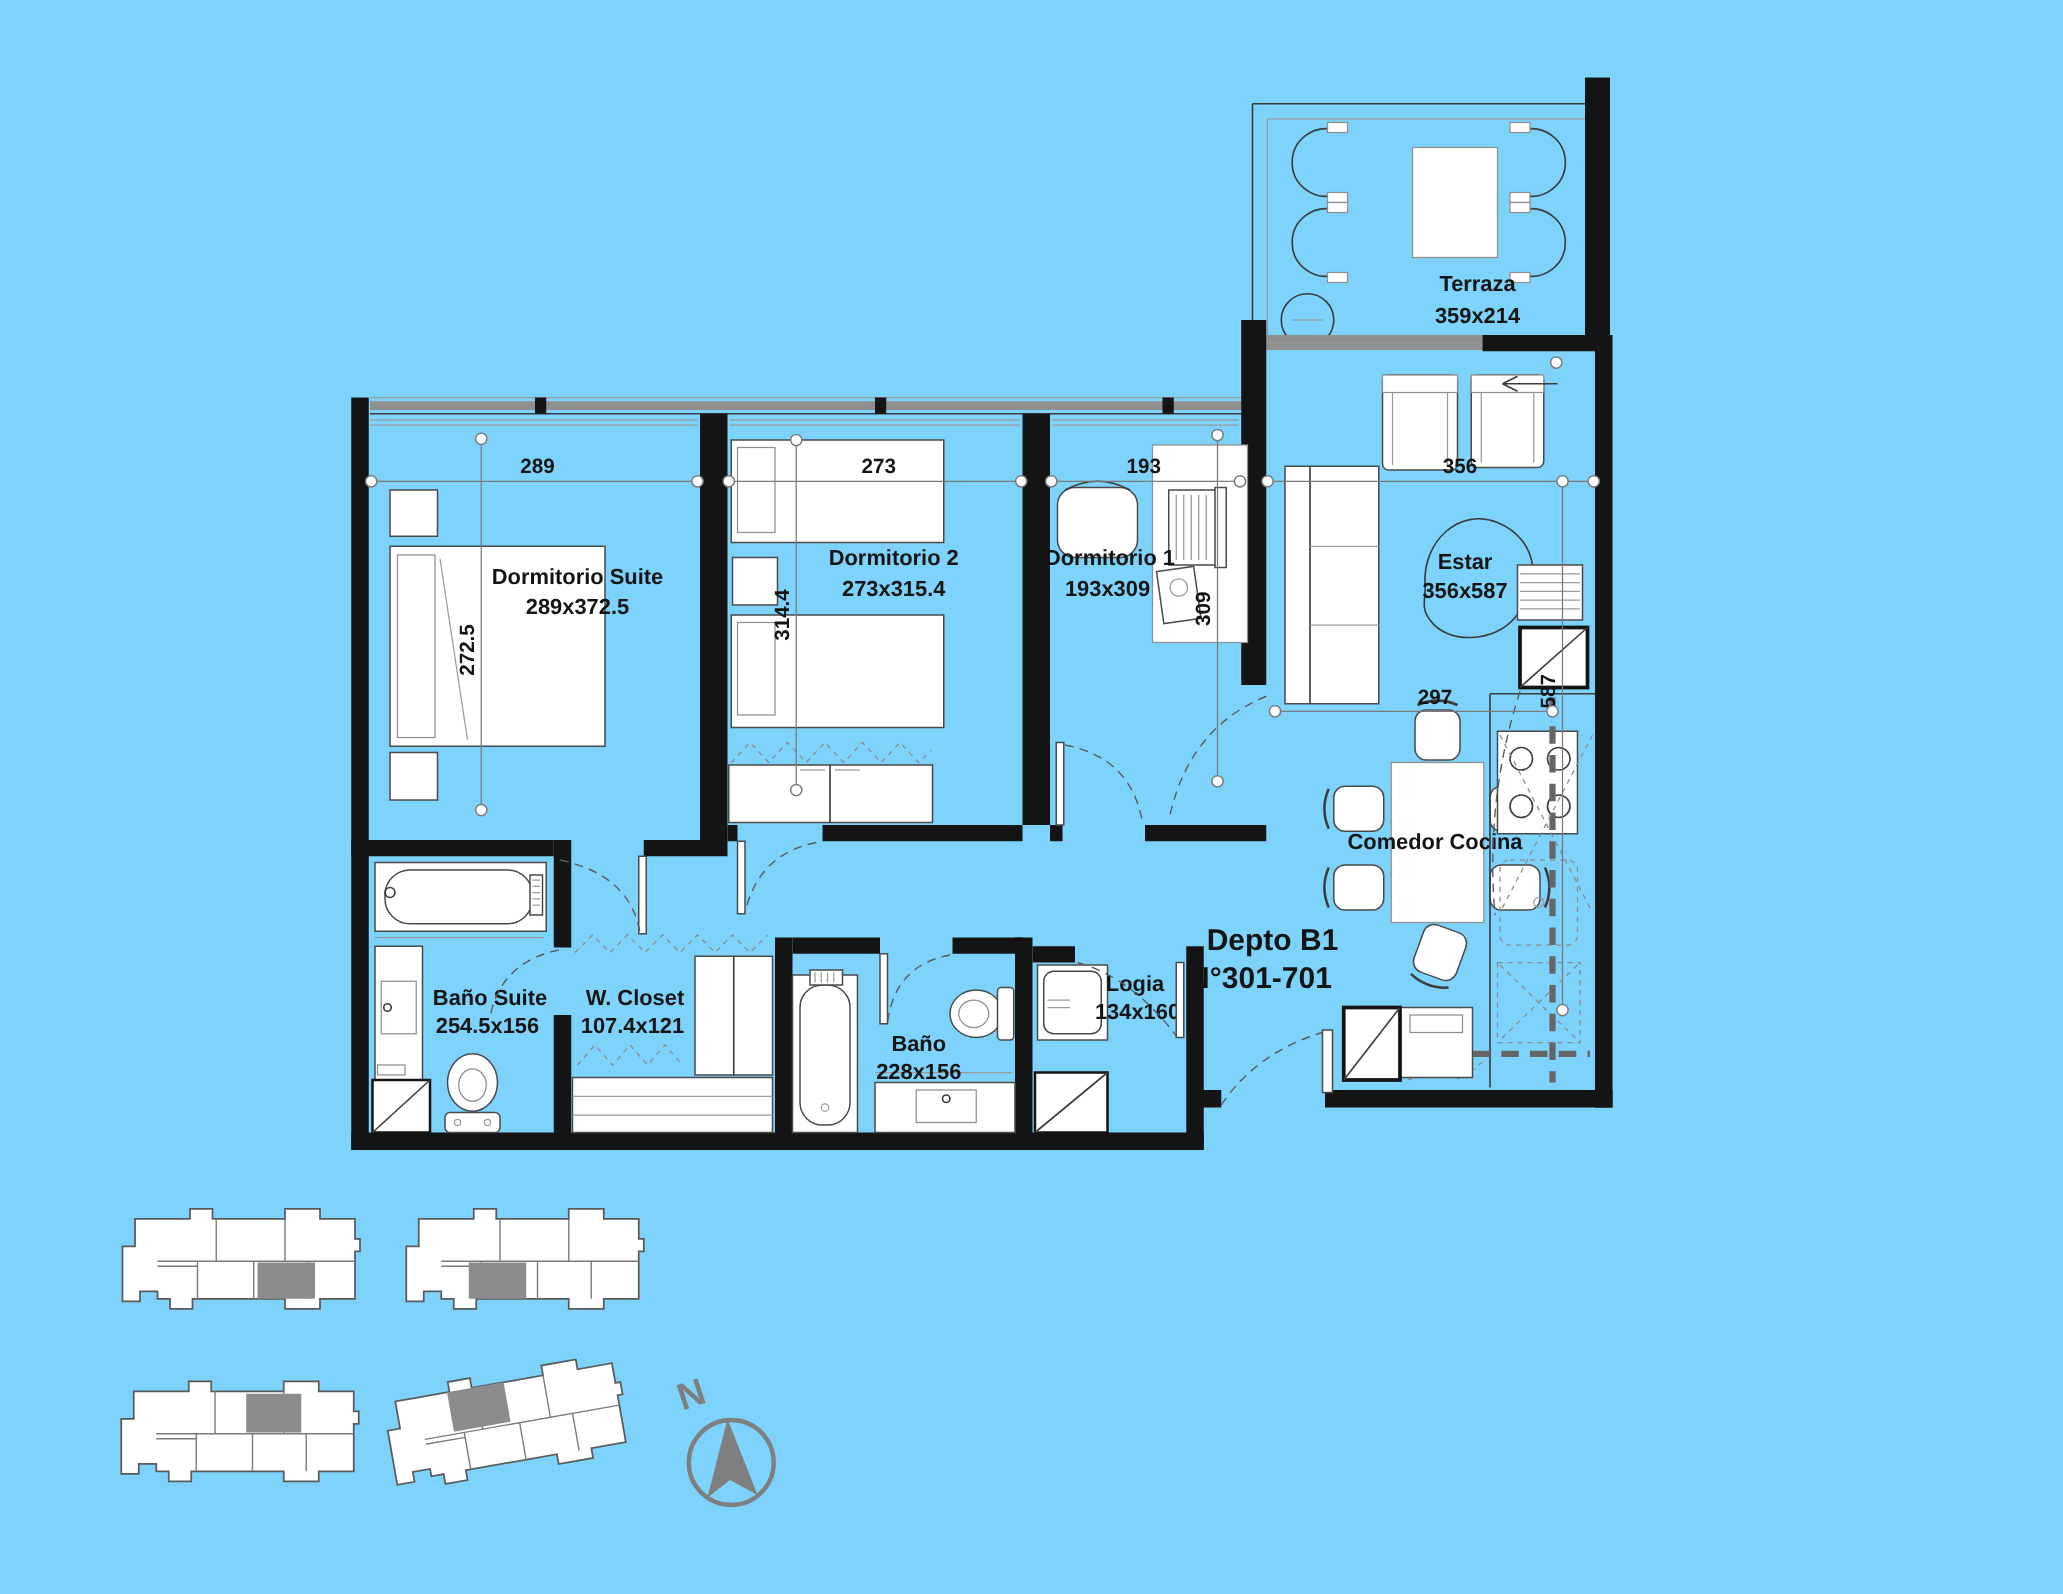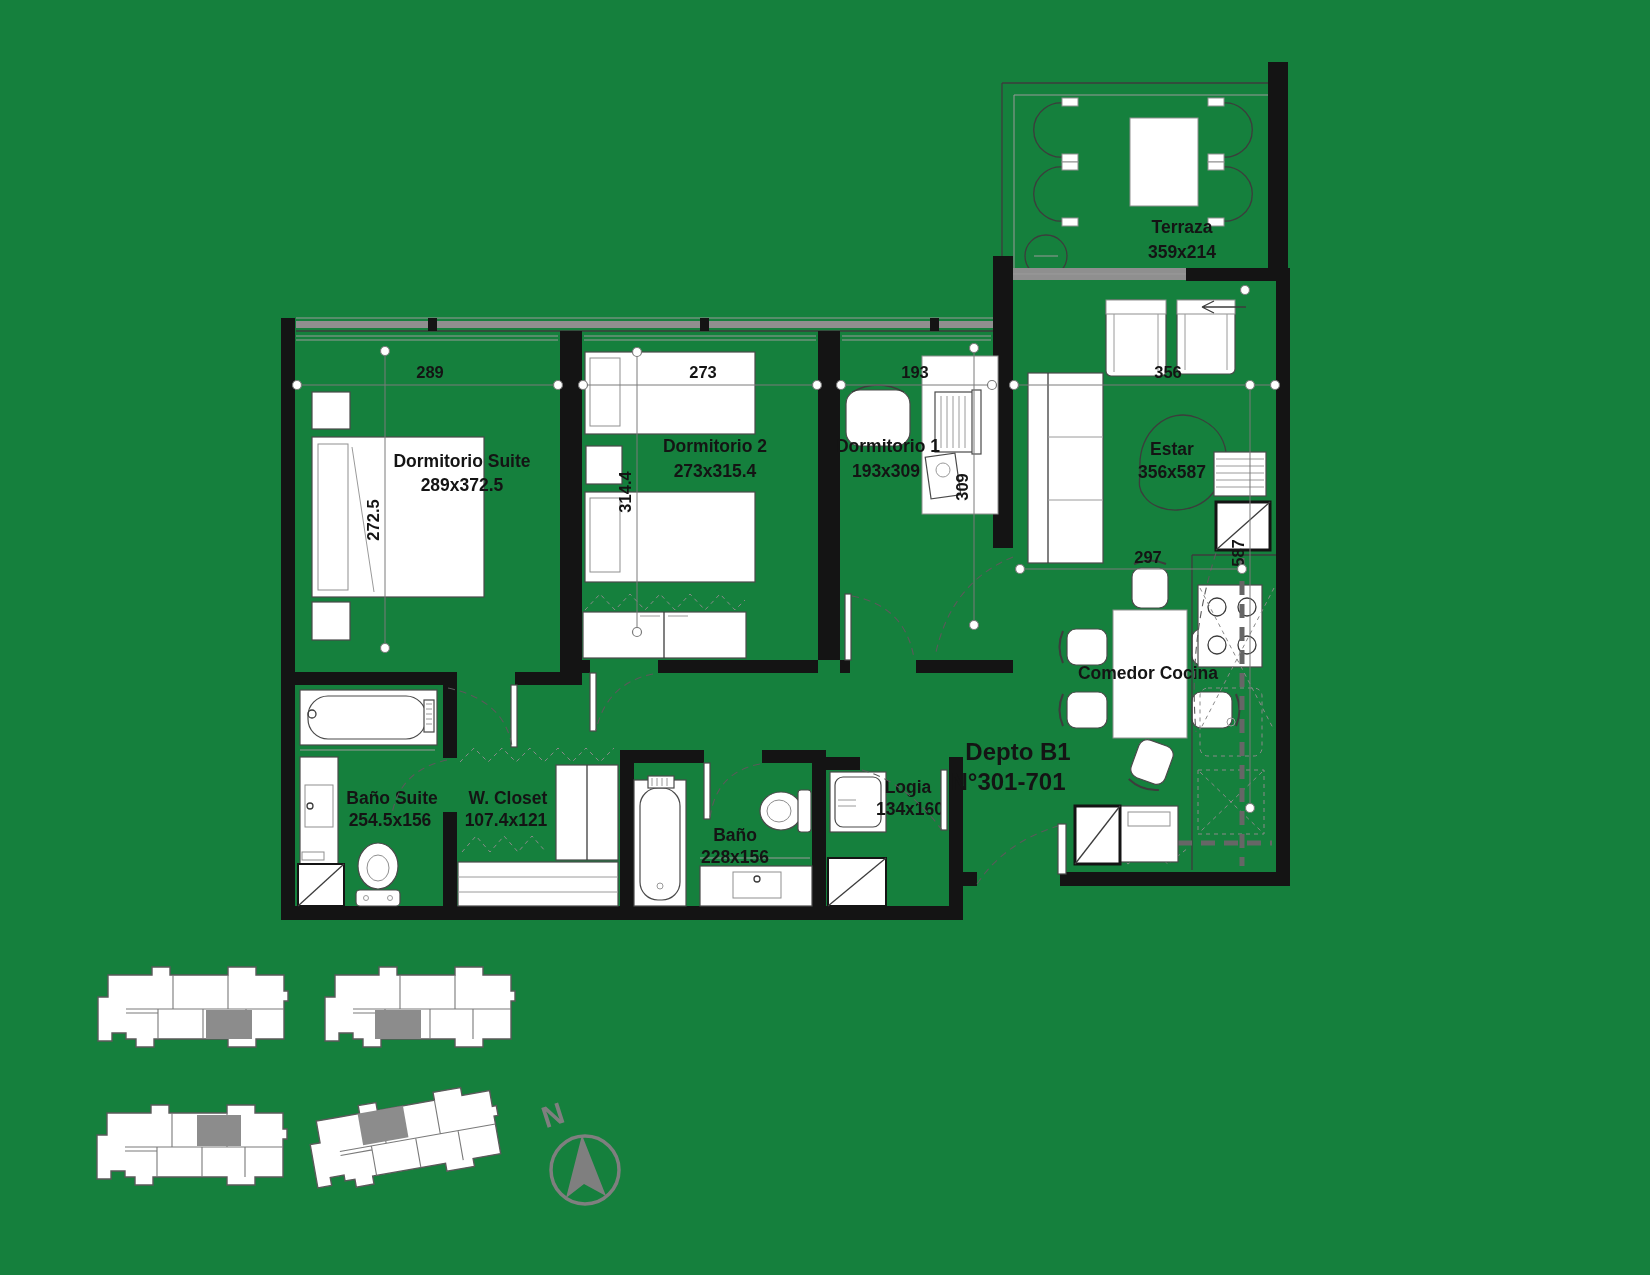--- a/index.html
+++ b/index.html
@@ -1,16 +1,16 @@
 <!DOCTYPE html>
 <html><head>
 <meta charset="utf-8">
 <style>
   html,body{margin:0;padding:0;background:#ffffff;}
-  .page{width:1650px;height:1275px;position:relative;background:#15803d;overflow:hidden;
+  .page{width:1650px;height:1275px;position:relative;background:#7dd3fc;overflow:hidden;
         font-family:"Liberation Sans", sans-serif;}
   svg{display:block;}
   
   .w   {fill:#141414;stroke:none;}                                  
   .ln  {fill:none;stroke:#3c3c3c;stroke-width:1.3;}
   .ln2 {fill:none;stroke:#3c3c3c;stroke-width:2;}
   .lt  {fill:none;stroke:#9a9a9a;stroke-width:1;}
   .fr  {fill:#ffffff;stroke:#4a4a4a;stroke-width:1.2;}              
   .frl {fill:#ffffff;stroke:#8f8f8f;stroke-width:1;}
   .dsh {fill:none;stroke:#5a5a5a;stroke-width:1.1;stroke-dasharray:7 5;}

